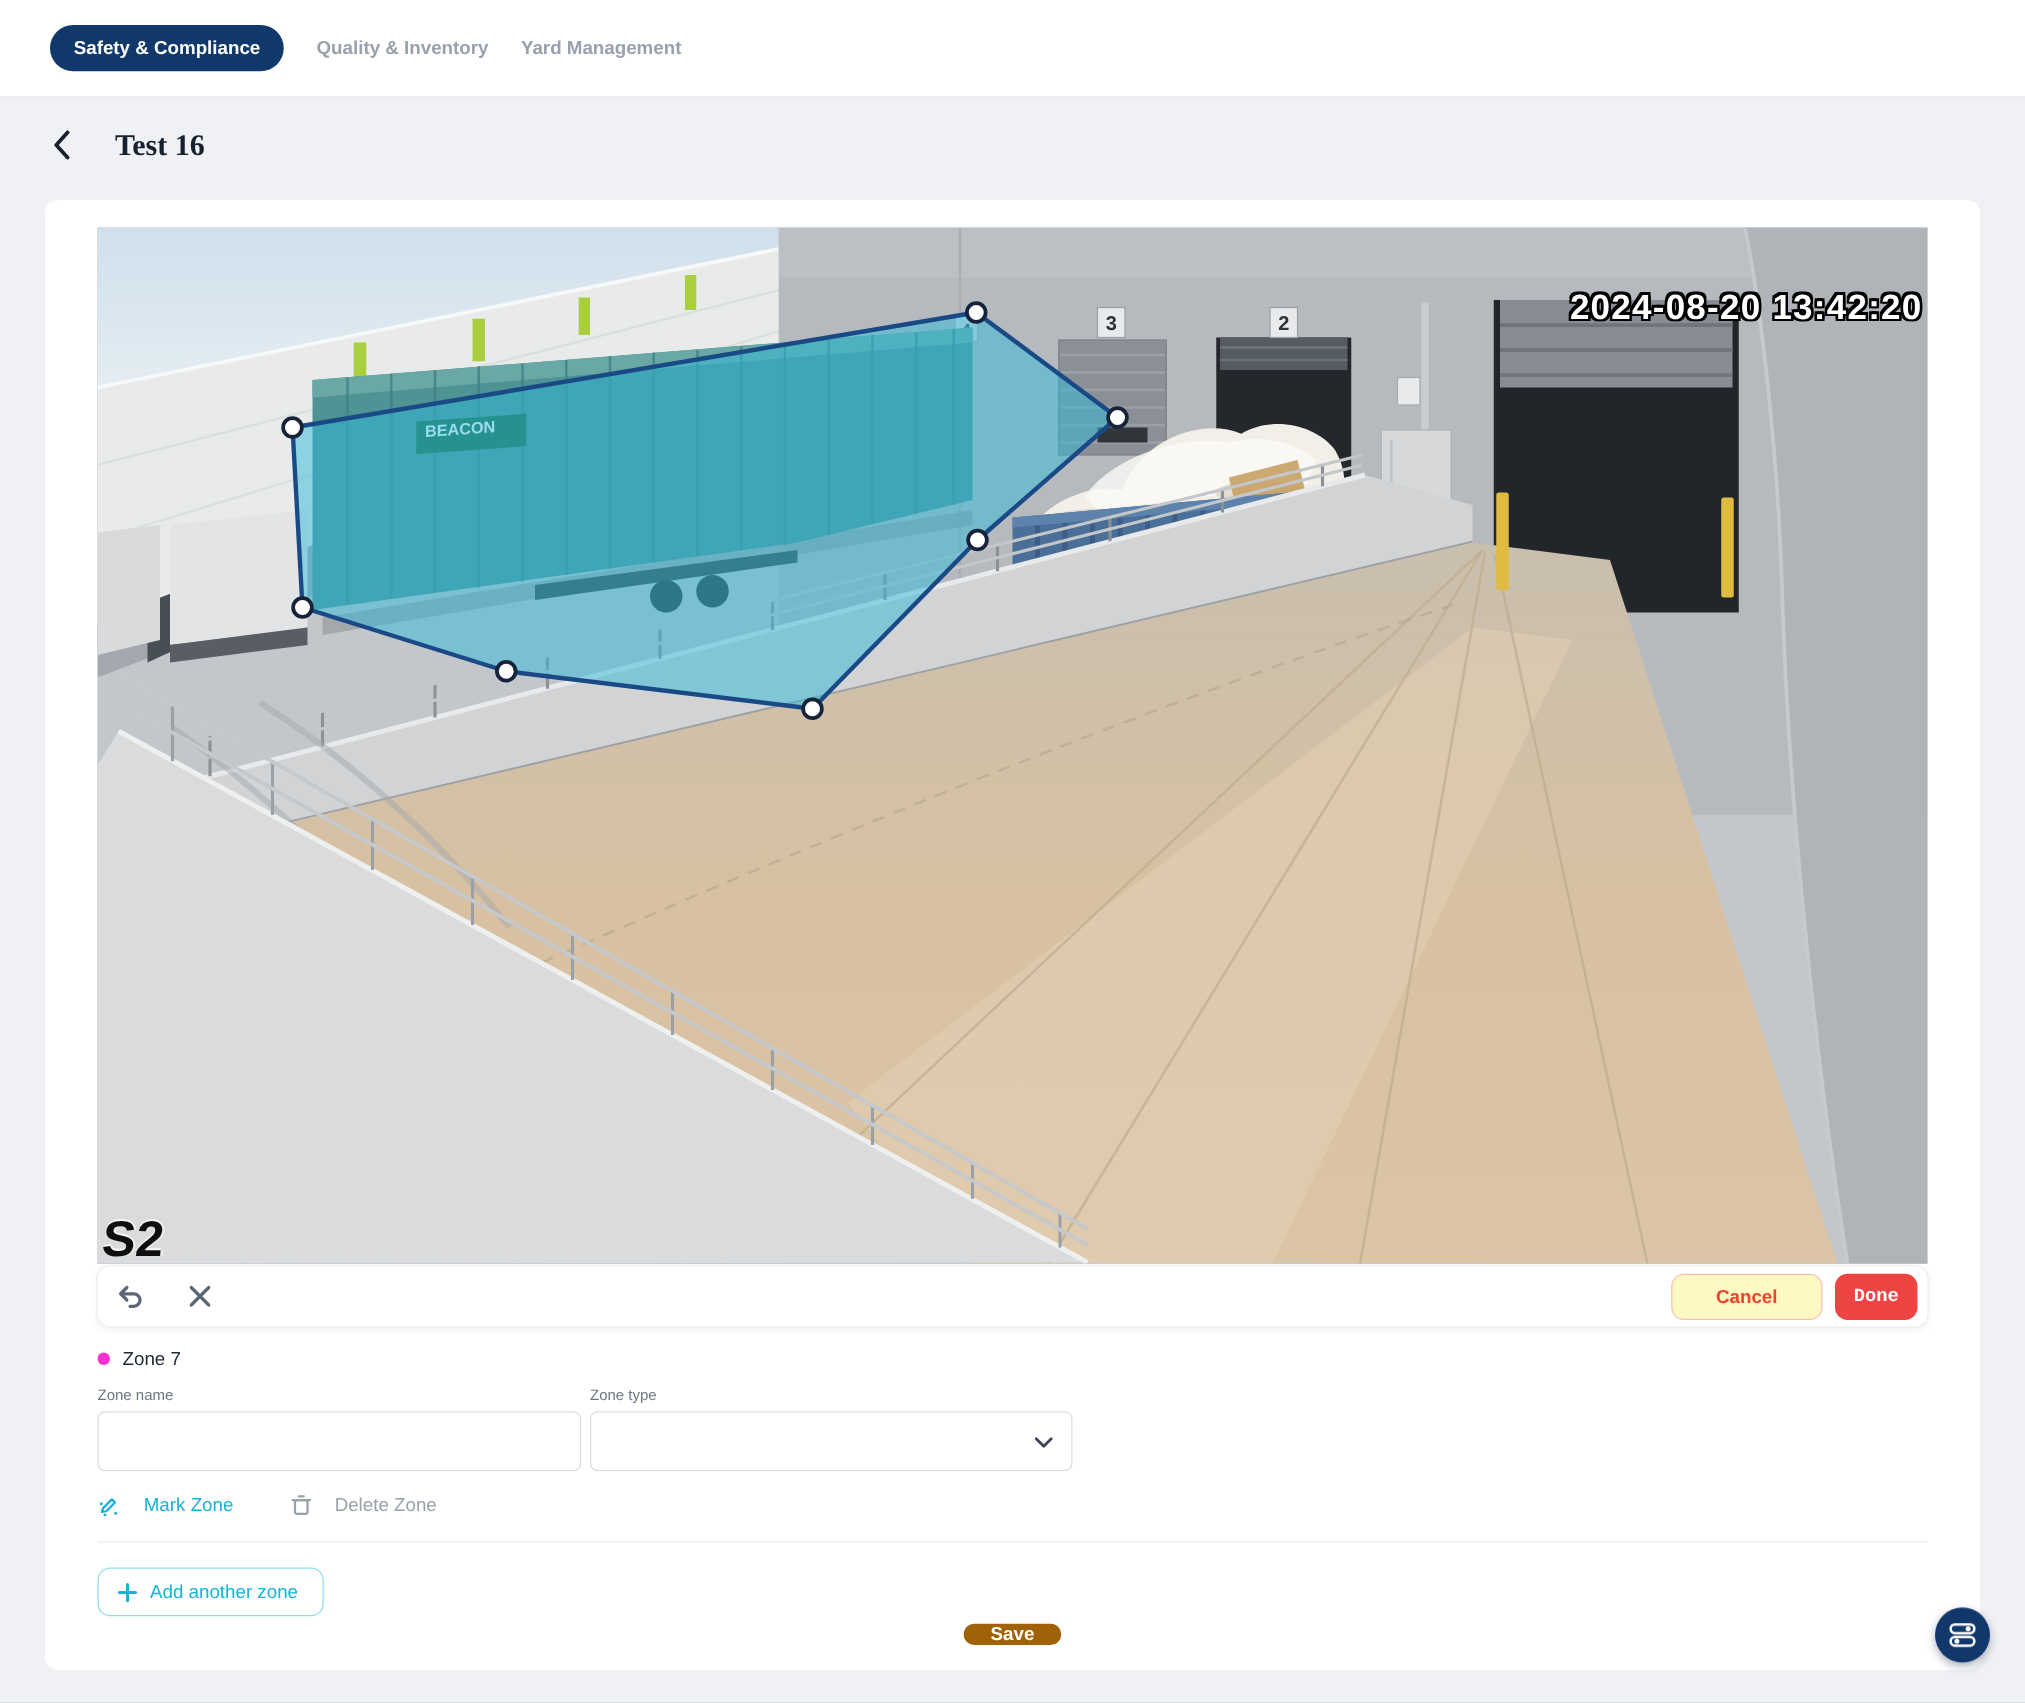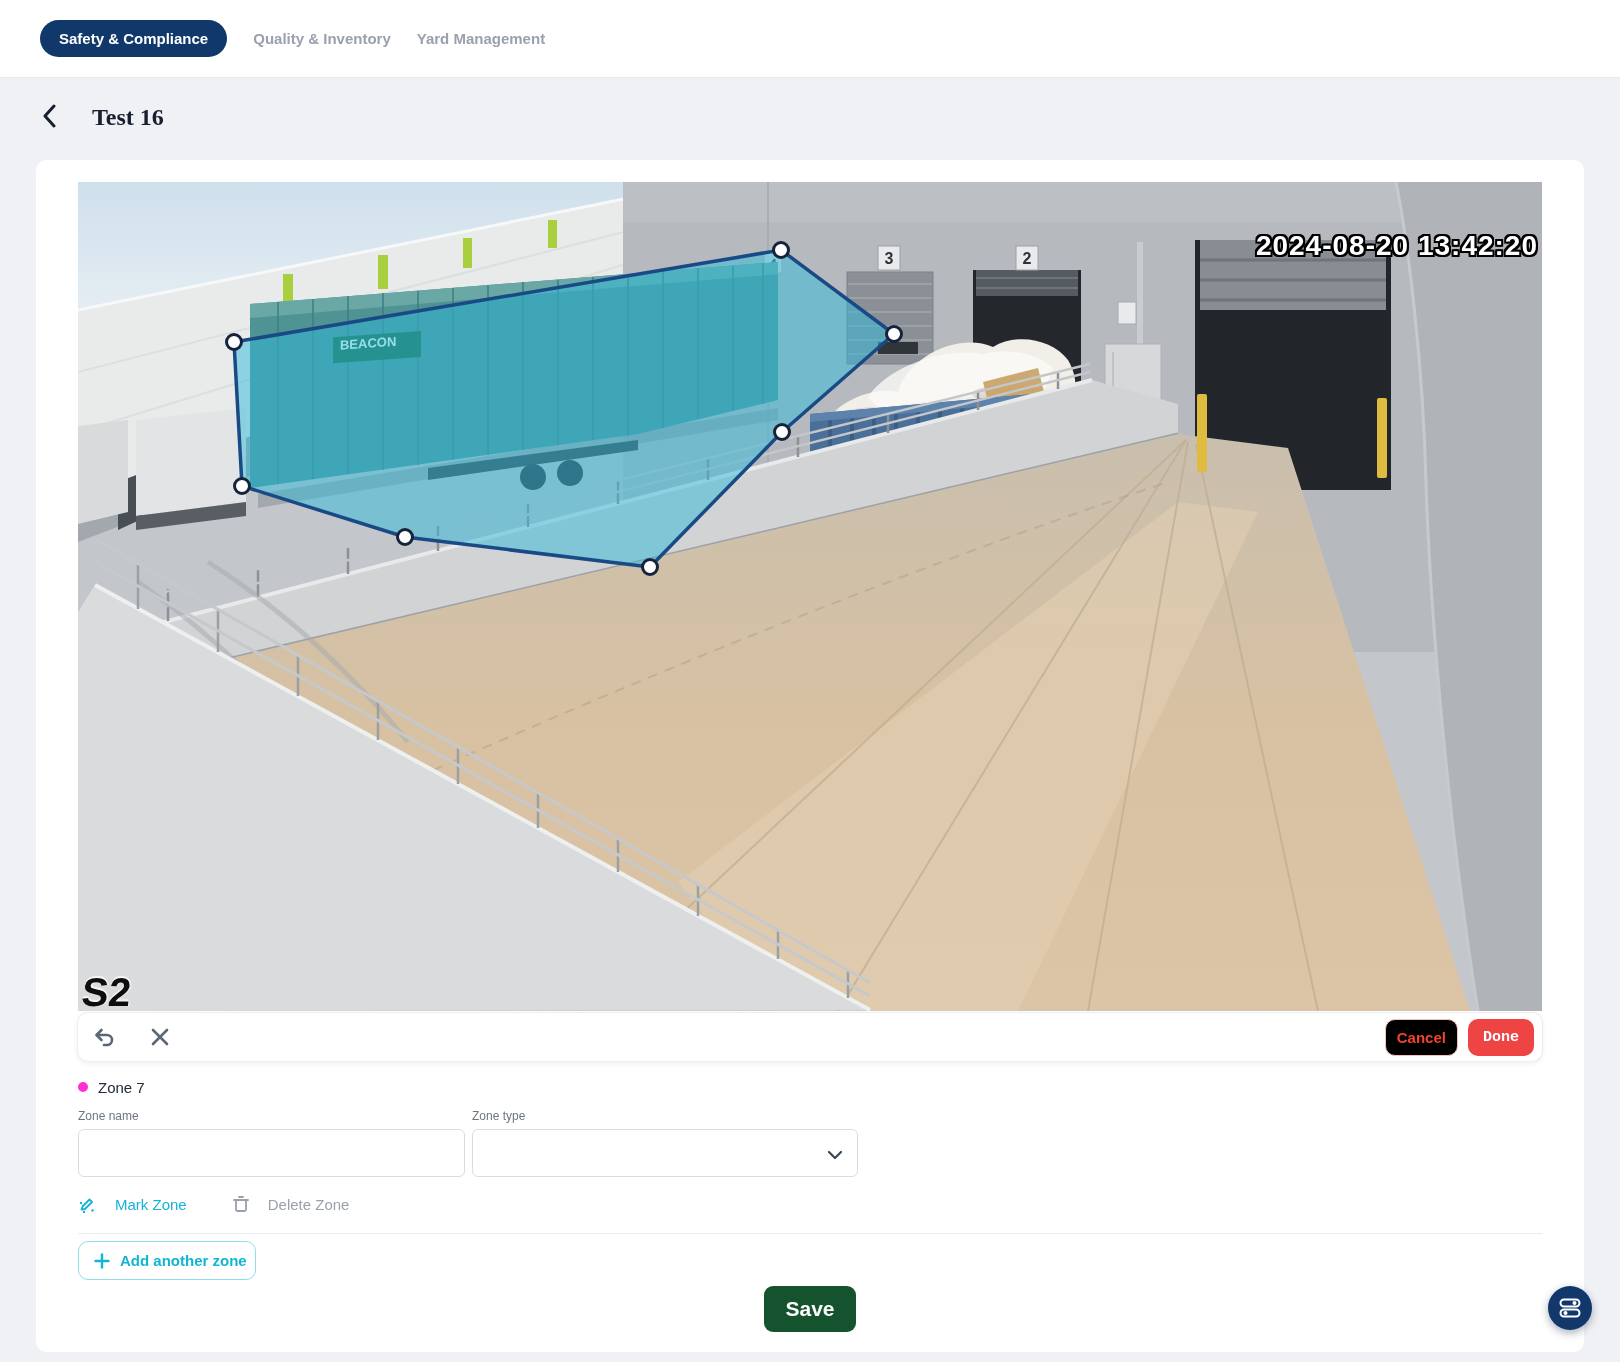--- a/index.html
+++ b/index.html
@@ -59,22 +59,22 @@
   
   .edit-toolbar {
     width:1464px; height:48px; margin-top:2px;
     background:#fff; border-radius:10px;
     box-shadow:0 0 0 1px #eceef2, 0 2px 6px rgba(20,30,50,.08);
     display:flex; align-items:center; padding:0 8px 0 14px; gap:32px;
   }
   .tool-icon { width:24px; height:24px; cursor:pointer; color:#5c6775; display:flex; align-items:center; justify-content:center; }
   .toolbar-right { margin-left:auto; display:flex; gap:10px; align-items:center; }
   .btn-cancel {
-    background:#000000; border:1px solid #f8c0b4; color:#f2432c;
-    font-weight:700; font-size:15px; padding:9px 11px; border-radius:10px; cursor:pointer;
+    background:#fef9c3; border:1px solid #f8c0b4; color:#f2432c;
+    font-weight:700; font-size:15px; padding:9px 35px; border-radius:10px; cursor:pointer;
     font-family:"Liberation Sans", sans-serif;
   }
   .btn-done {
     background:#ef4444; border:none; color:#fff;
     font-weight:700; font-size:15px; padding:10px 15px; border-radius:10px; cursor:pointer;
     font-family:Liberation Mono, monospace;
   }
   
   .zone-section { margin-top:16px; }
   .zone-label-row { display:flex; align-items:center; gap:10px; height:20px; }
@@ -91,29 +91,29 @@
     width:387px; height:48px; border:1px solid #d9dde2; border-radius:6px;
     padding:0 12px; font-size:15px; font-family:"Liberation Sans", sans-serif; color:#222b38;
     outline:none; background:#fff;
   }
   .zone-actions { display:flex; align-items:center; gap:46px; margin-top:18px; }
   .zone-action { display:flex; align-items:center; gap:19px; cursor:pointer; font-size:15px; font-weight:500; }
   .action-mark { color:#16b2d8; }
   .action-delete { color:#9aa1ab; }
   .divider { border-top:1px solid #e9ecef; margin-top:20px; width:1464px; }
   .add-zone-btn {
-    margin-top:7px; display:inline-flex; align-items:center; gap:10px;
+    margin-top:20px; display:inline-flex; align-items:center; gap:10px;
     border:1.5px solid #8fdeeb; border-radius:10px; background:#fff;
-    color:#12b5d2; font-weight:700; font-size:15px; padding:10px 8px 10px 15px; cursor:pointer;
+    color:#12b5d2; font-weight:400; font-size:15px; padding:10px 20px 10px 15px; cursor:pointer;
     font-family:"Liberation Sans", sans-serif;
   }
   .save-row { display:flex; justify-content:center; margin-top:6px; }
   .btn-save {
-    background:#14532d; border:none; color:#fff; font-weight:700; font-size:21px;
-    padding:11px 21px; border-radius:9px; cursor:pointer; font-family:"Liberation Sans", sans-serif;
+    background:#a16207; border:none; color:#fff; font-weight:700; font-size:15px;
+    padding:0 21px; border-radius:9px; cursor:pointer; font-family:"Liberation Sans", sans-serif;
   }
   
   .fab {
     position:fixed; right:28px; bottom:32px; width:44px; height:44px; border-radius:50%;
     background:#12386b; display:flex; align-items:center; justify-content:center;
     box-shadow:0 3px 8px rgba(10,30,60,.35); cursor:pointer;
   }
   .scene-sign { font-family:"Liberation Sans", sans-serif; font-weight:700; fill:#2c3238; }
 </style>
 </head>

